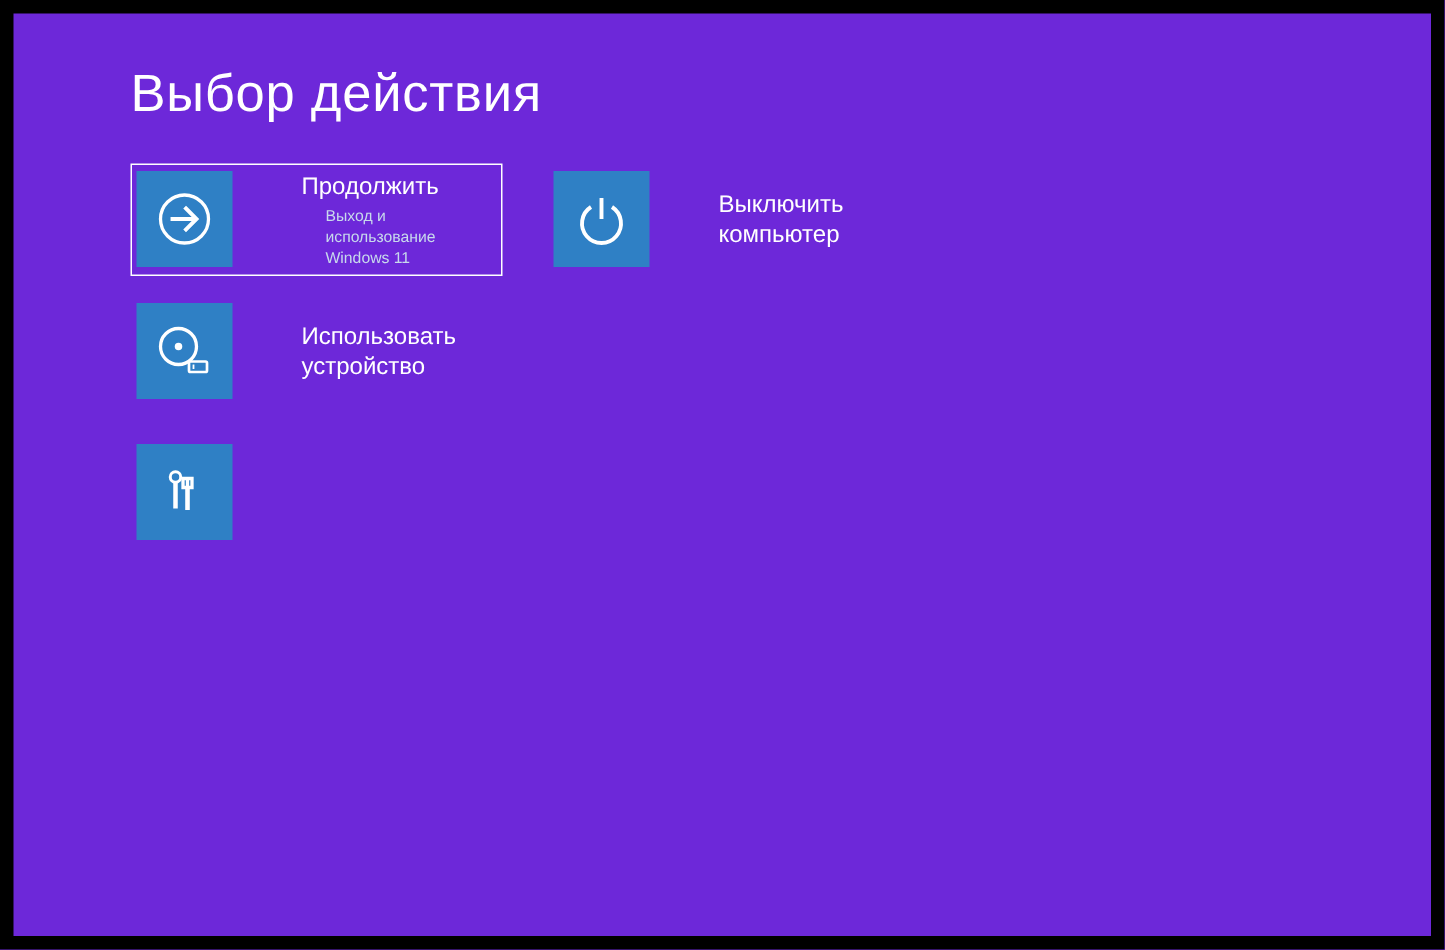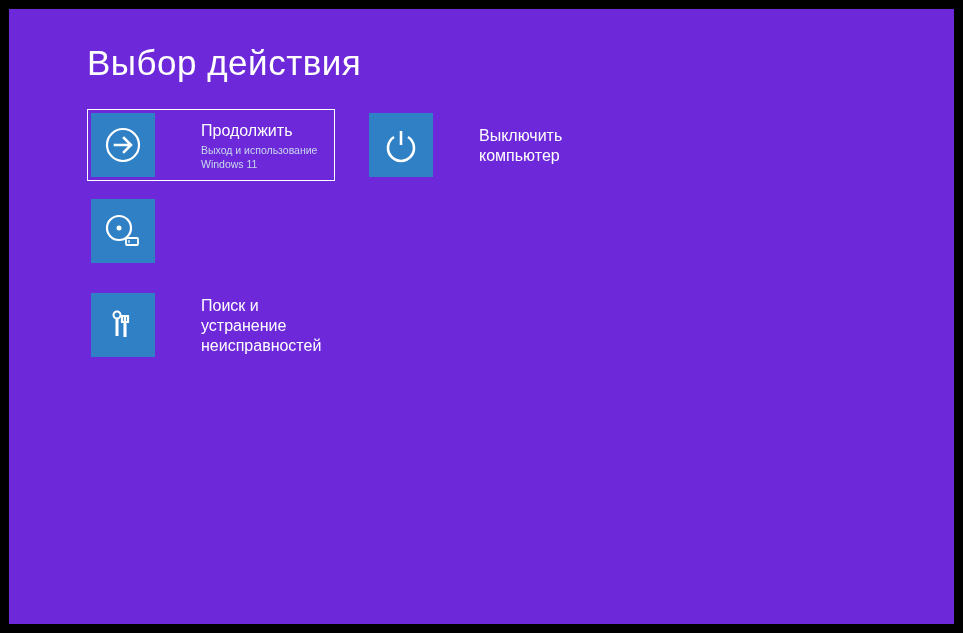--- a/index.html
+++ b/index.html
@@ -73,20 +73,21 @@
       font-size: 16px;
       font-weight: 400;
       line-height: 1.25;
     }
     .tile-sub {
       color: #c8d9ec;
       font-size: 10.5px;
       line-height: 1.35;
       margin-top: 2px;
       max-width: 160px;
+      margin-left: 16px;
     }
     svg {
       display: block;
     }
   </style>
 </head>
 <body>
 
 <div class="screen">
   <h1 class="title">Выбор действия</h1>
@@ -124,34 +125,34 @@
       <div class="tile tall">
         <div class="tile-icon">
           <svg width="42" height="42" viewBox="0 0 42 42">
             <circle cx="17" cy="18" r="12" fill="none" stroke="#ffffff" stroke-width="2.2"></circle>
             <circle cx="17" cy="18" r="2.5" fill="#ffffff"></circle>
             <rect x="24" y="28" width="12" height="7" rx="1" fill="#2f80c5" stroke="#ffffff" stroke-width="1.8"></rect>
             <line x1="27" y1="30" x2="27" y2="33" stroke="#ffffff" stroke-width="1.2"></line>
           </svg>
         </div>
         <div class="tile-text">
+          <div class="tile-title">Использовать<br>устройство</div>
         </div>
       </div>
     </div>
 
     <div class="row">
       <div class="tile tall">
         <div class="tile-icon">
           <svg width="40" height="40" viewBox="0 0 40 40">
             <circle cx="14" cy="10" r="3.5" fill="none" stroke="#ffffff" stroke-width="2"></circle>
             <rect x="12.5" y="13" width="3" height="18" fill="#ffffff"></rect>
             <path d="M 22 11 L 22 32 M 19 11 L 25 11 L 25 17 L 19 17 Z" fill="none" stroke="#ffffff" stroke-width="2.2"></path>
             <rect x="20.5" y="17" width="3" height="15" fill="#ffffff"></rect>
           </svg>
         </div>
         <div class="tile-text">
-          <div class="tile-title">Поиск и устранение<br>неисправностей</div>
         </div>
       </div>
     </div>
 
   </div>
 </div>
 
 </body></html>

